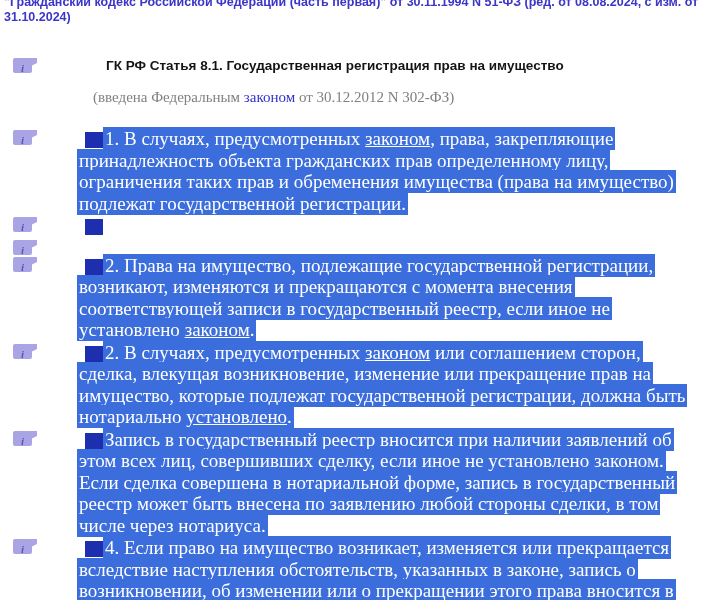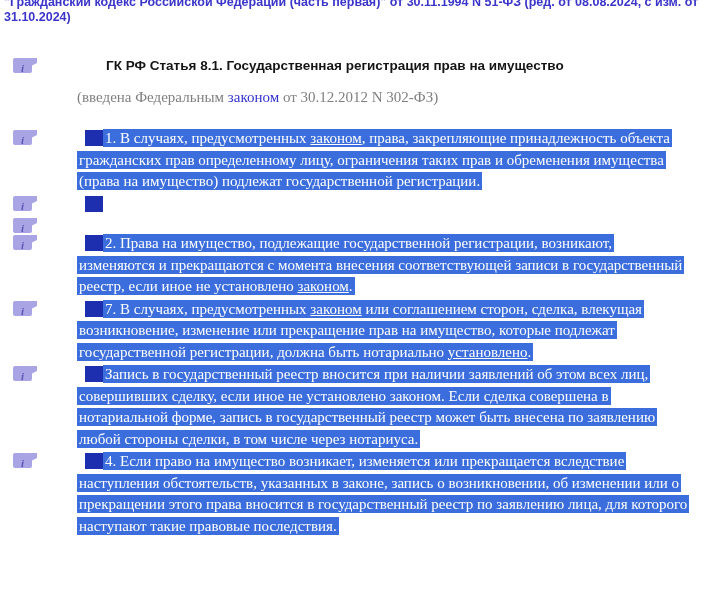--- a/index.html
+++ b/index.html
@@ -33,26 +33,26 @@
     border-style:solid;border-width:5px 0 3px 6px;
     border-color:var(--icon-bg,#a9a5e4) transparent transparent var(--icon-bg,#a9a5e4);
   }
 
   .title-row{margin-top:31px;}
   .article-title{
     margin:1px 0 0 0;font-family:"Liberation Sans",sans-serif;
     font-size:13.5px;font-weight:bold;color:#151515;line-height:17px;padding-left:29px;
   }
 
-  .intro-row{margin-top:13px;}
+  .intro-row{margin-top:13px;margin-left:16px;}
   .intro{margin:0;font-size:15px;line-height:21px;color:#808080;}
   .intro .lnk{color:var(--link,#3333cc);cursor:pointer;}
 
   #paragraphs{margin-top:20px;}
-  .para{margin:0 0 1px 0;font-size:15px;line-height:21.5px;}
+  .para{margin:0 0 1px 0;font-size:19px;line-height:21.5px;}
   .tab{
     display:inline-block;width:18px;height:16px;margin-left:8px;
     background:var(--tab-indent,#1d2fae);vertical-align:-3px;
   }
   .sel{
     background:var(--selection,#3b6edc);color:#fff;
     padding:1px 2px;
     -webkit-box-decoration-break:clone;box-decoration-break:clone;
   }
   .sel .lnk{color:#fff;text-decoration:underline;cursor:pointer;}
@@ -124,21 +124,21 @@
     </div>
   </div>
 
   <div class="row para-row">
     <div class="icon-col">
       <div class="i-icon">
         <span class="glyph">i</span>
       </div>
     </div>
     <div class="content">
-      <p class="para"><span class="tab"></span><span class="sel"><span>7. В случаях, предусмотренных </span><span class="lnk">законом</span><span> или соглашением сторон, сделка, влекущая возникновение, изменение или прекращение прав на имущество, которые подлежат государственной регистрации, должна быть нотариально </span><span class="lnk">установлено</span><span>.</span></span></p>
+      <p class="para"><span class="tab"></span><span class="sel"><span>2. В случаях, предусмотренных </span><span class="lnk">законом</span><span> или соглашением сторон, сделка, влекущая возникновение, изменение или прекращение прав на имущество, которые подлежат государственной регистрации, должна быть нотариально </span><span class="lnk">установлено</span><span>.</span></span></p>
     </div>
   </div>
 
   <div class="row para-row">
     <div class="icon-col">
       <div class="i-icon">
         <span class="glyph">i</span>
       </div>
     </div>
     <div class="content">

